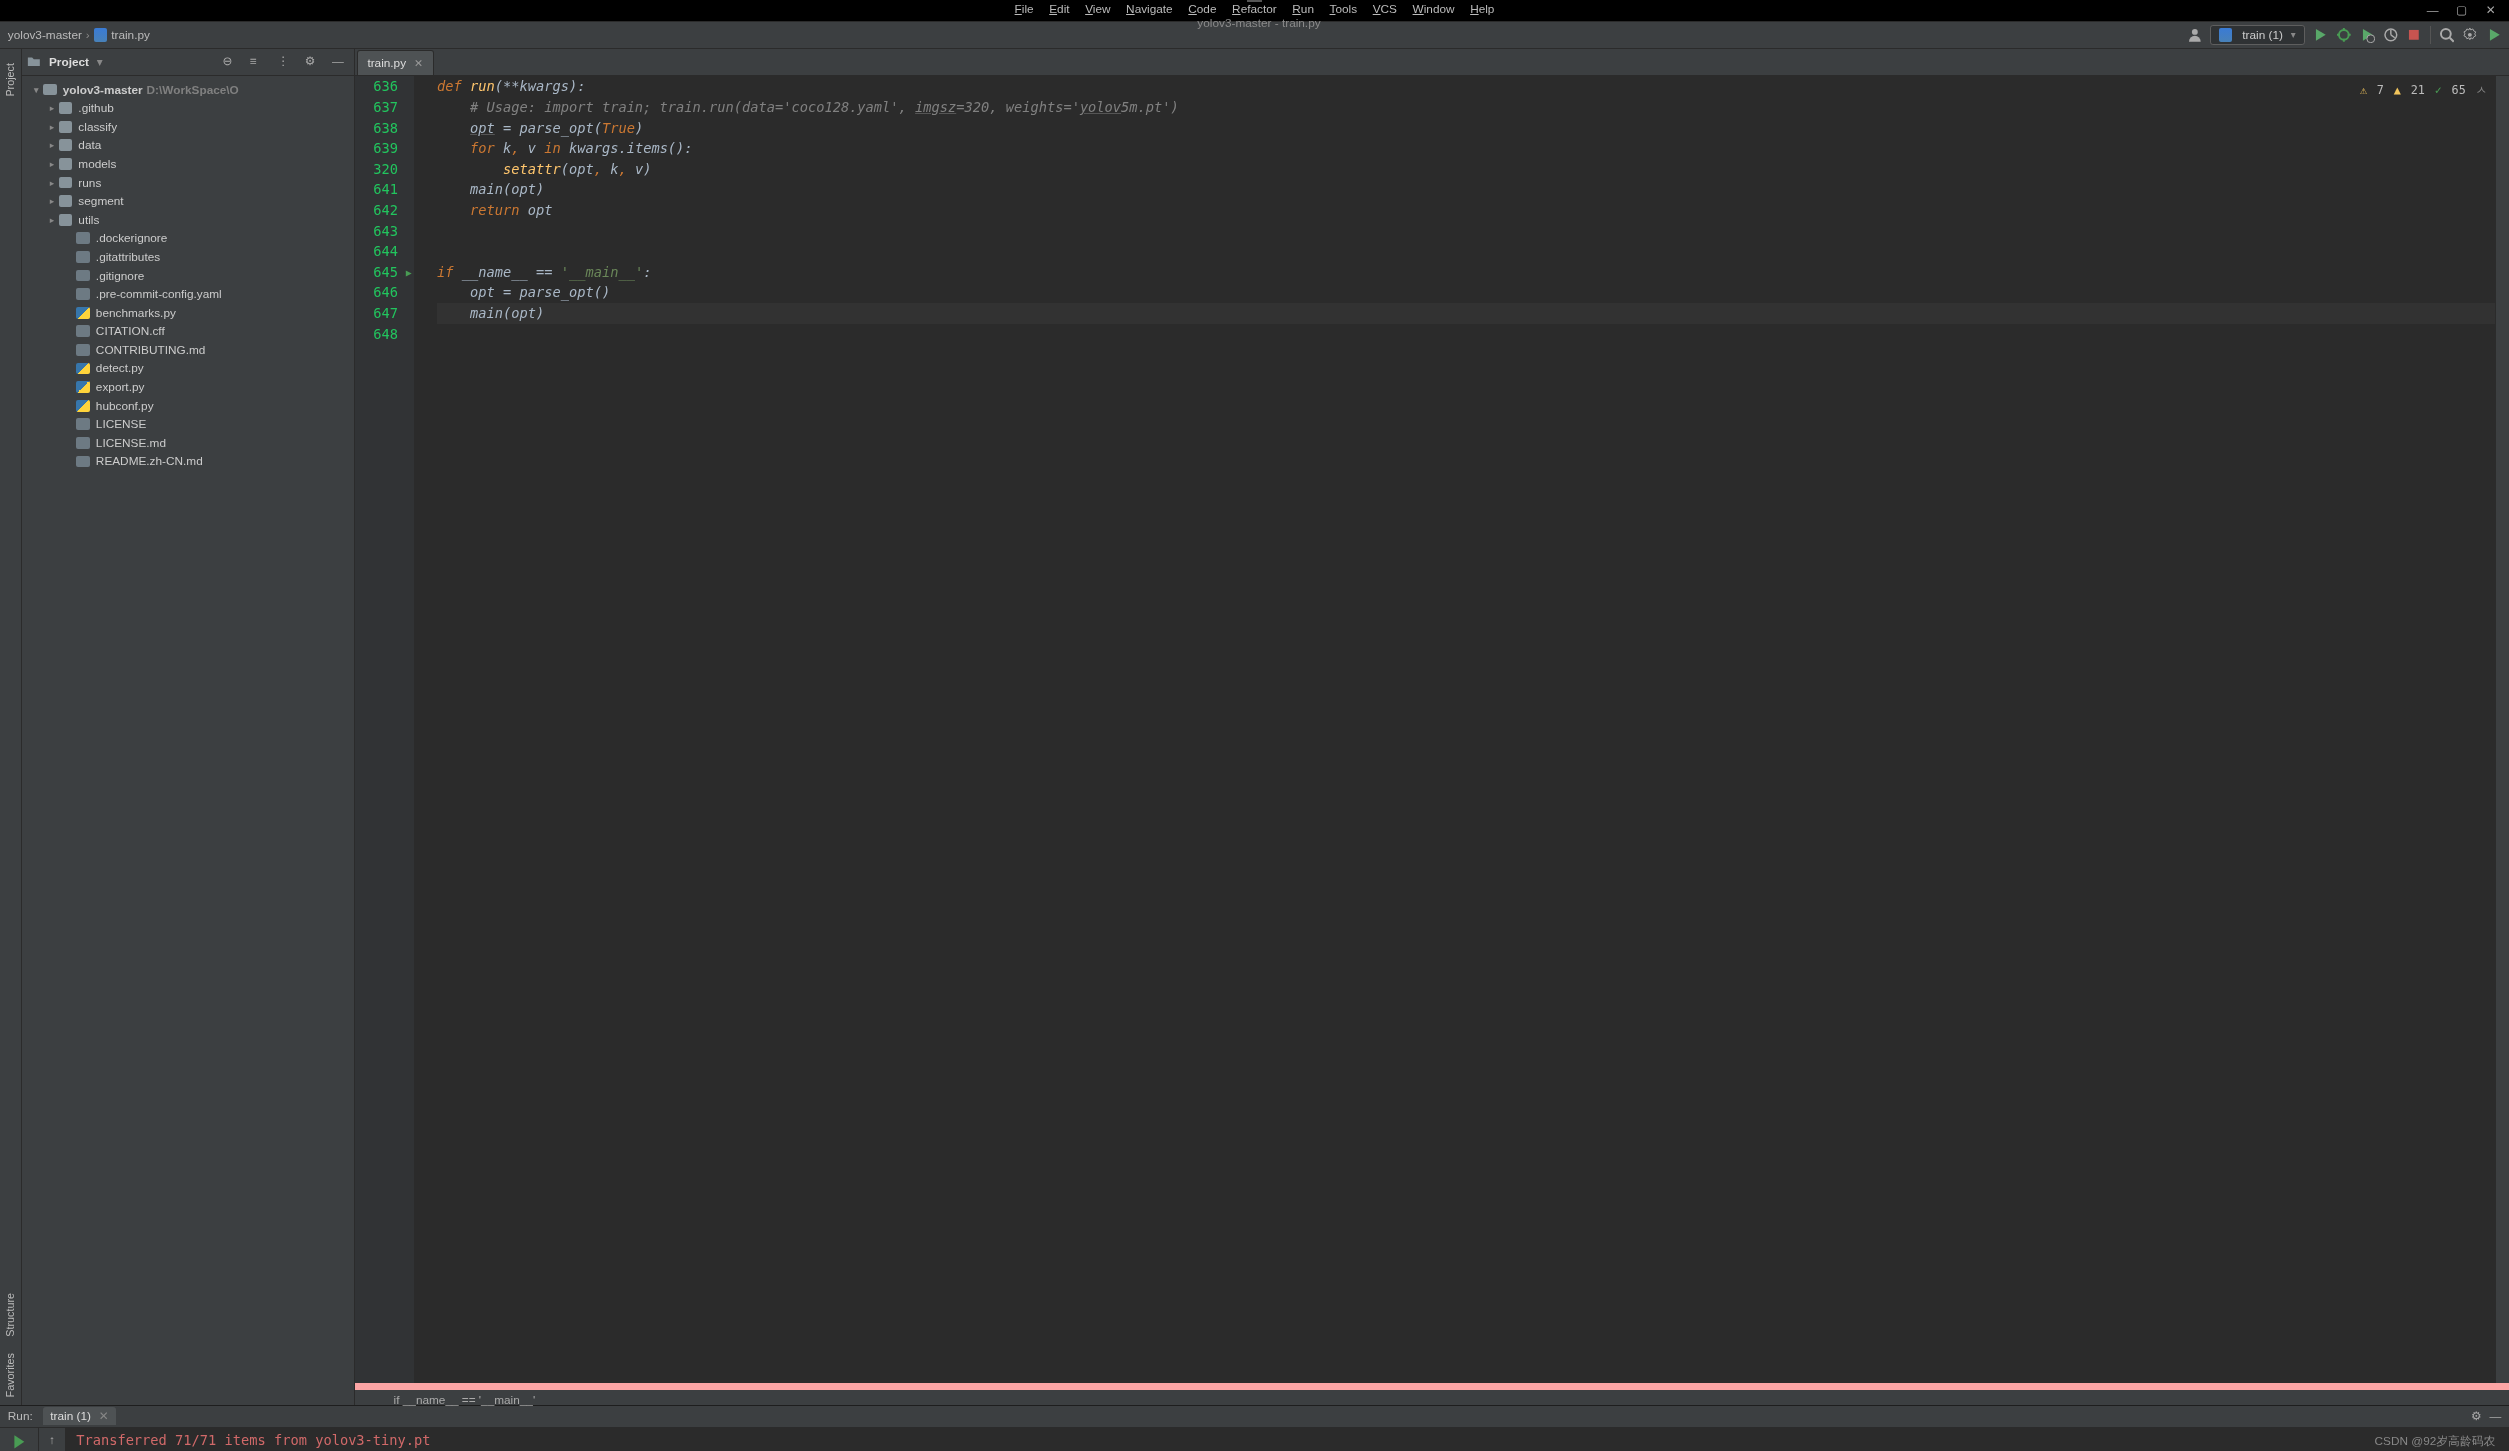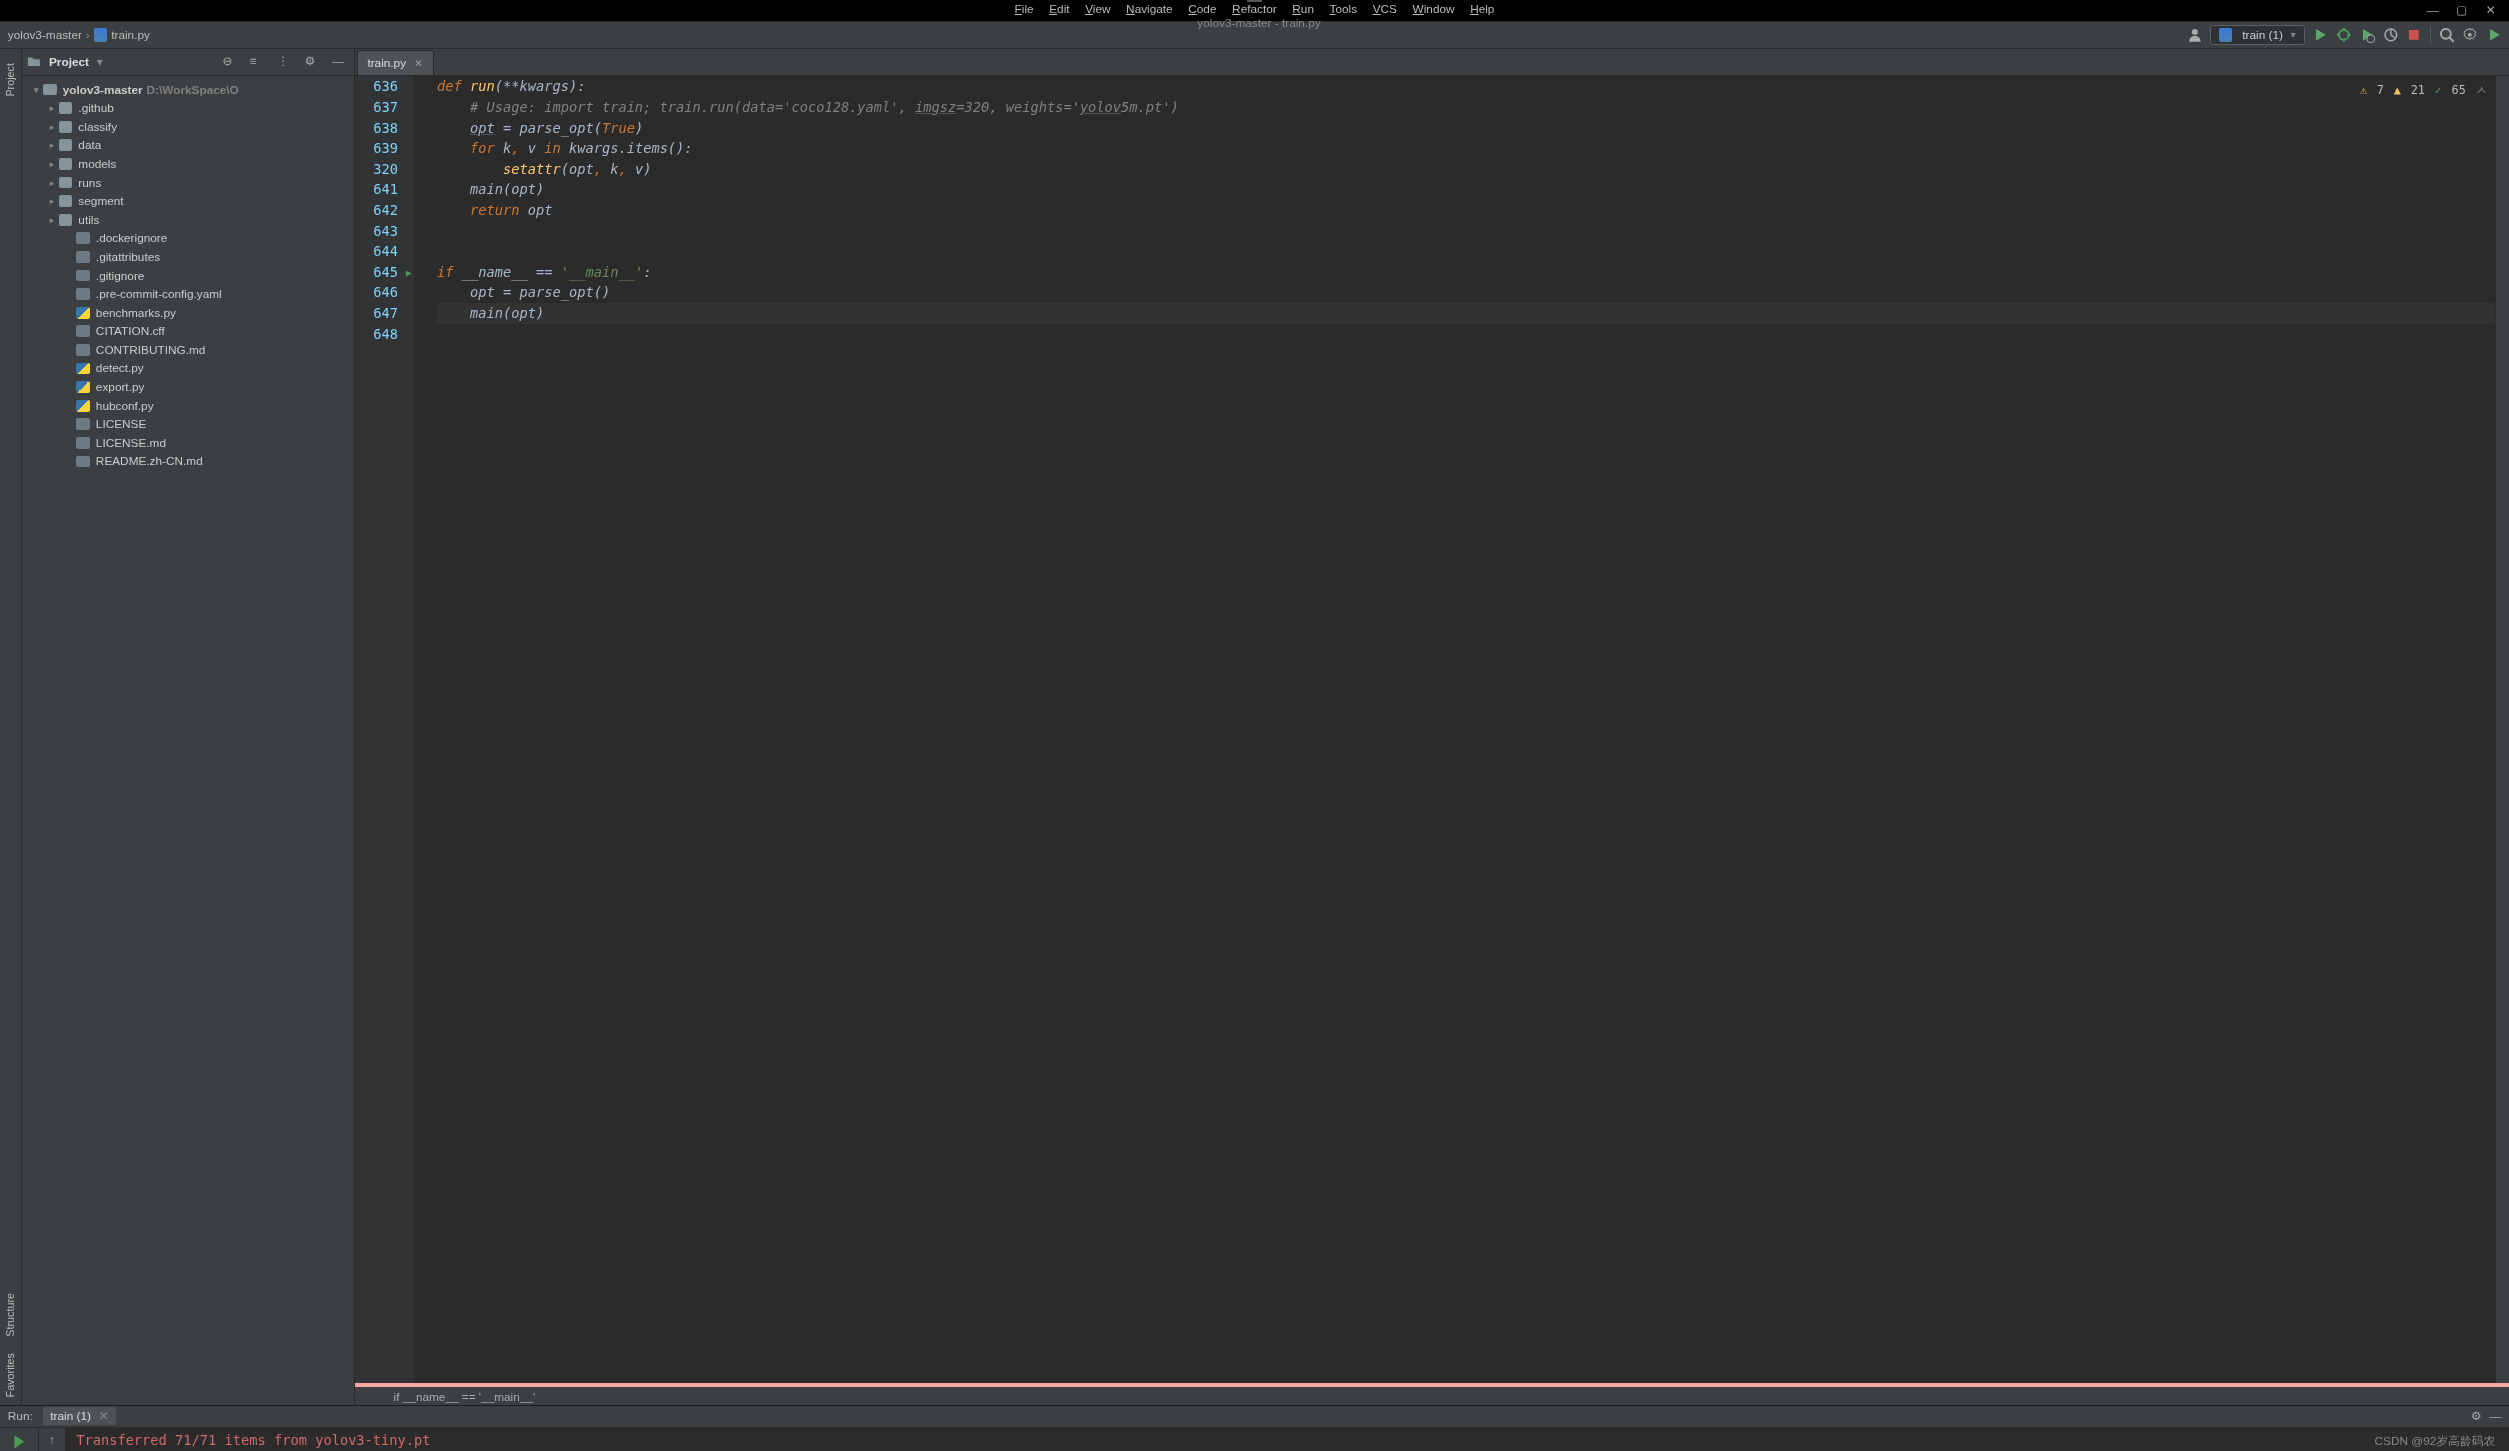--- a/index.html
+++ b/index.html
@@ -35,36 +35,36 @@
 .tree-row .txt-ico { width:13.7px; height:11.8px; background:#6d7a83; border-radius:2px; margin-right:5.9px; }
 .tree-row.root { font-weight:bold; }
 .tree-row .dim { color:#808080; margin-left:3.9px; }
 .indent1 { padding-left:23.5px; }
 .indent2 { padding-left:41px;align-items:center; }
 .editor-area { flex:1; display:flex; flex-direction:column; background:#2b2b2b; min-width:0; }
 .tabs { height:27.4px; background:#3c3f41; display:flex; align-items:flex-end; border-bottom:1px solid #2b2b2b; }
 .tab { height:25.5px; background:#4e5254; color:#ddd; padding:3.9px 9.8px; display:flex; align-items:center; border:1px solid #2b2b2b; border-bottom:none; border-radius:2.9px 2.9px 0 0; margin-left:2px; }
 .tab .close { margin-left:7.8px; color:#999; font-size:10.8px; }
 .editor { flex:1; display:flex; font-family:Consolas,Monaco,monospace; font-size:13.7px; line-height:20.6px; position:relative; overflow:hidden; }
-.gutter { width:59px; background:#313335; color:#7dd3fc; text-align:right; padding:0 15.7px 0 0; }
+.gutter { width:59px; background:#313335; color:#22c55e; text-align:right; padding:0 15.7px 0 0; }
 .gutter div { height:20.6px; position:relative; }
 .gutter .run-mark::after { content:"▶"; color:#499c54; position:absolute; right:-13.7px; top:1px; font-size:9.8px; }
 .code { flex:1; padding-left:23.5px; color:#a9b7c6; position:relative;font-style:italic; }
 .code .line { height:20.6px; white-space:pre; }
 .code .line.cur { background:#323232; }
 .code .kw { color:#cc7832; }
 .code .fn { color:#ffc66d; }
 .code .str { color:#6a8759; }
 .code .cm { color:#808080; }
 .code .und { text-decoration:underline; text-decoration-color:#555; }
 .inspection { position:absolute; top:3.9px; right:21.6px; color:#bbb; font-size:11.8px; display:flex; gap:9.8px; }
 .inspection .warn { color:#f2c55c; }
 .inspection .err { color:#f2c55c; }
 .inspection .ok { color:#499c54; }
-.breadcrumb-bar { height:21.6px; background:#3c3f41; border-top:4px solid #fca5a5; padding-left:39px; color:#aaa; font-size:11.8px; line-height:21.6px; }
+.breadcrumb-bar { height:21.6px; background:#3c3f41; border-top:7px solid #fca5a5; padding-left:39px; color:#aaa; font-size:11.8px; line-height:21.6px; }
 .editor-right-strip { width:13.7px; background:#3c3f41; border-left:1px solid #2b2b2b; }
 .run-panel { height:573px; background:#2b2b2b; border-top:1px solid #1e1e1e; display:flex; flex-direction:column; }
 .run-header { height:21.6px; background:#3c3f41; display:flex; align-items:center; padding:0 7.8px; border-bottom:1px solid #2b2b2b; }
 .run-header .run-tab { background:#4e5254; padding:2px 7.8px; border-radius:2.9px 2.9px 0 0; color:#ddd; display:flex; align-items:center; }
 .run-header .run-tab .close { margin-left:7.8px; color:#888; }
 .run-header .cfg { margin-left:auto; display:flex; gap:7.8px; }
 .run-body { flex:1; display:flex; min-height:0; }
 .run-controls { width:39px; background:#3c3f41; border-right:1px solid #2b2b2b; display:flex; flex-direction:column; align-items:center; padding-top:5.9px; gap:9.8px; }
 .run-controls div { width:17.6px; height:17.6px; color:#aaa; }
 .run-controls2 { width:27.4px; background:#3c3f41; border-right:1px solid #2b2b2b; display:flex; flex-direction:column; align-items:center; padding-top:5.9px; gap:9.8px; }

